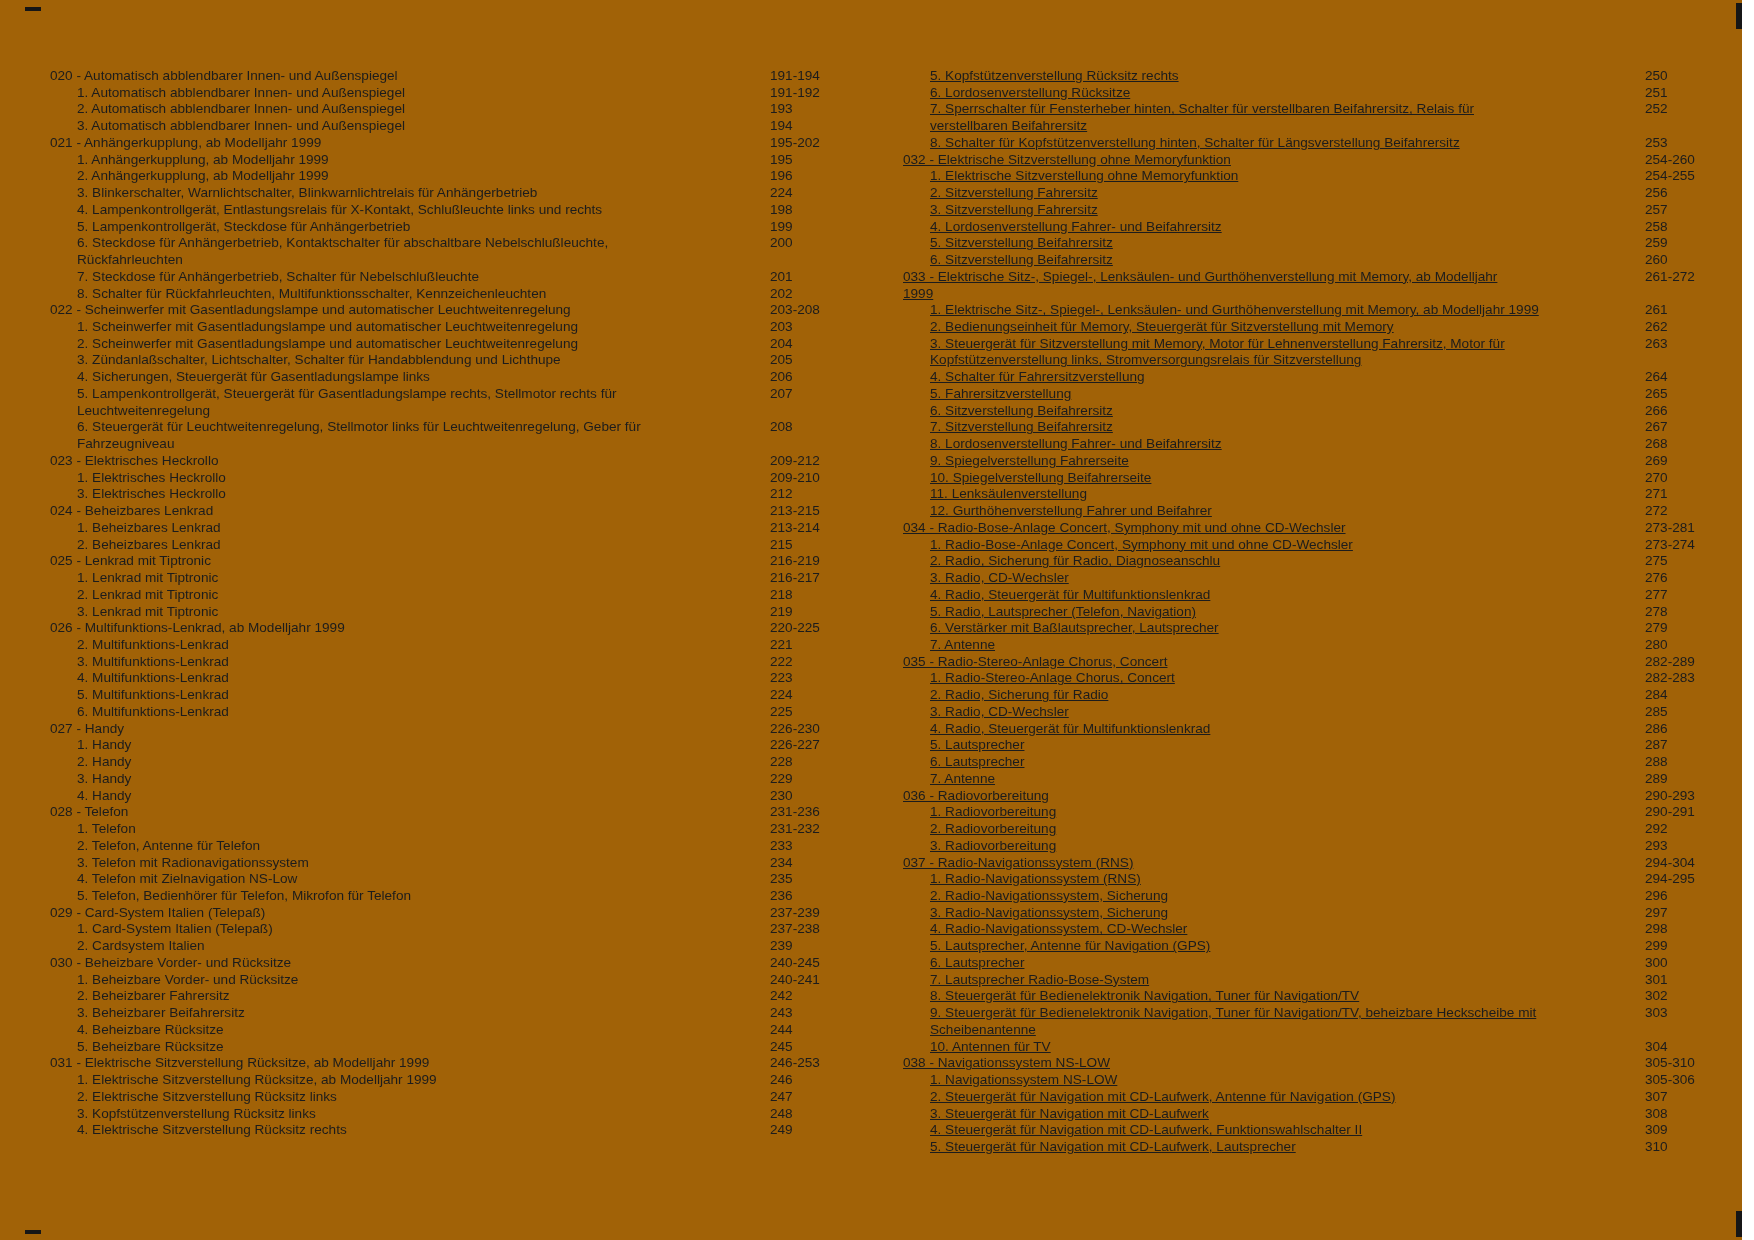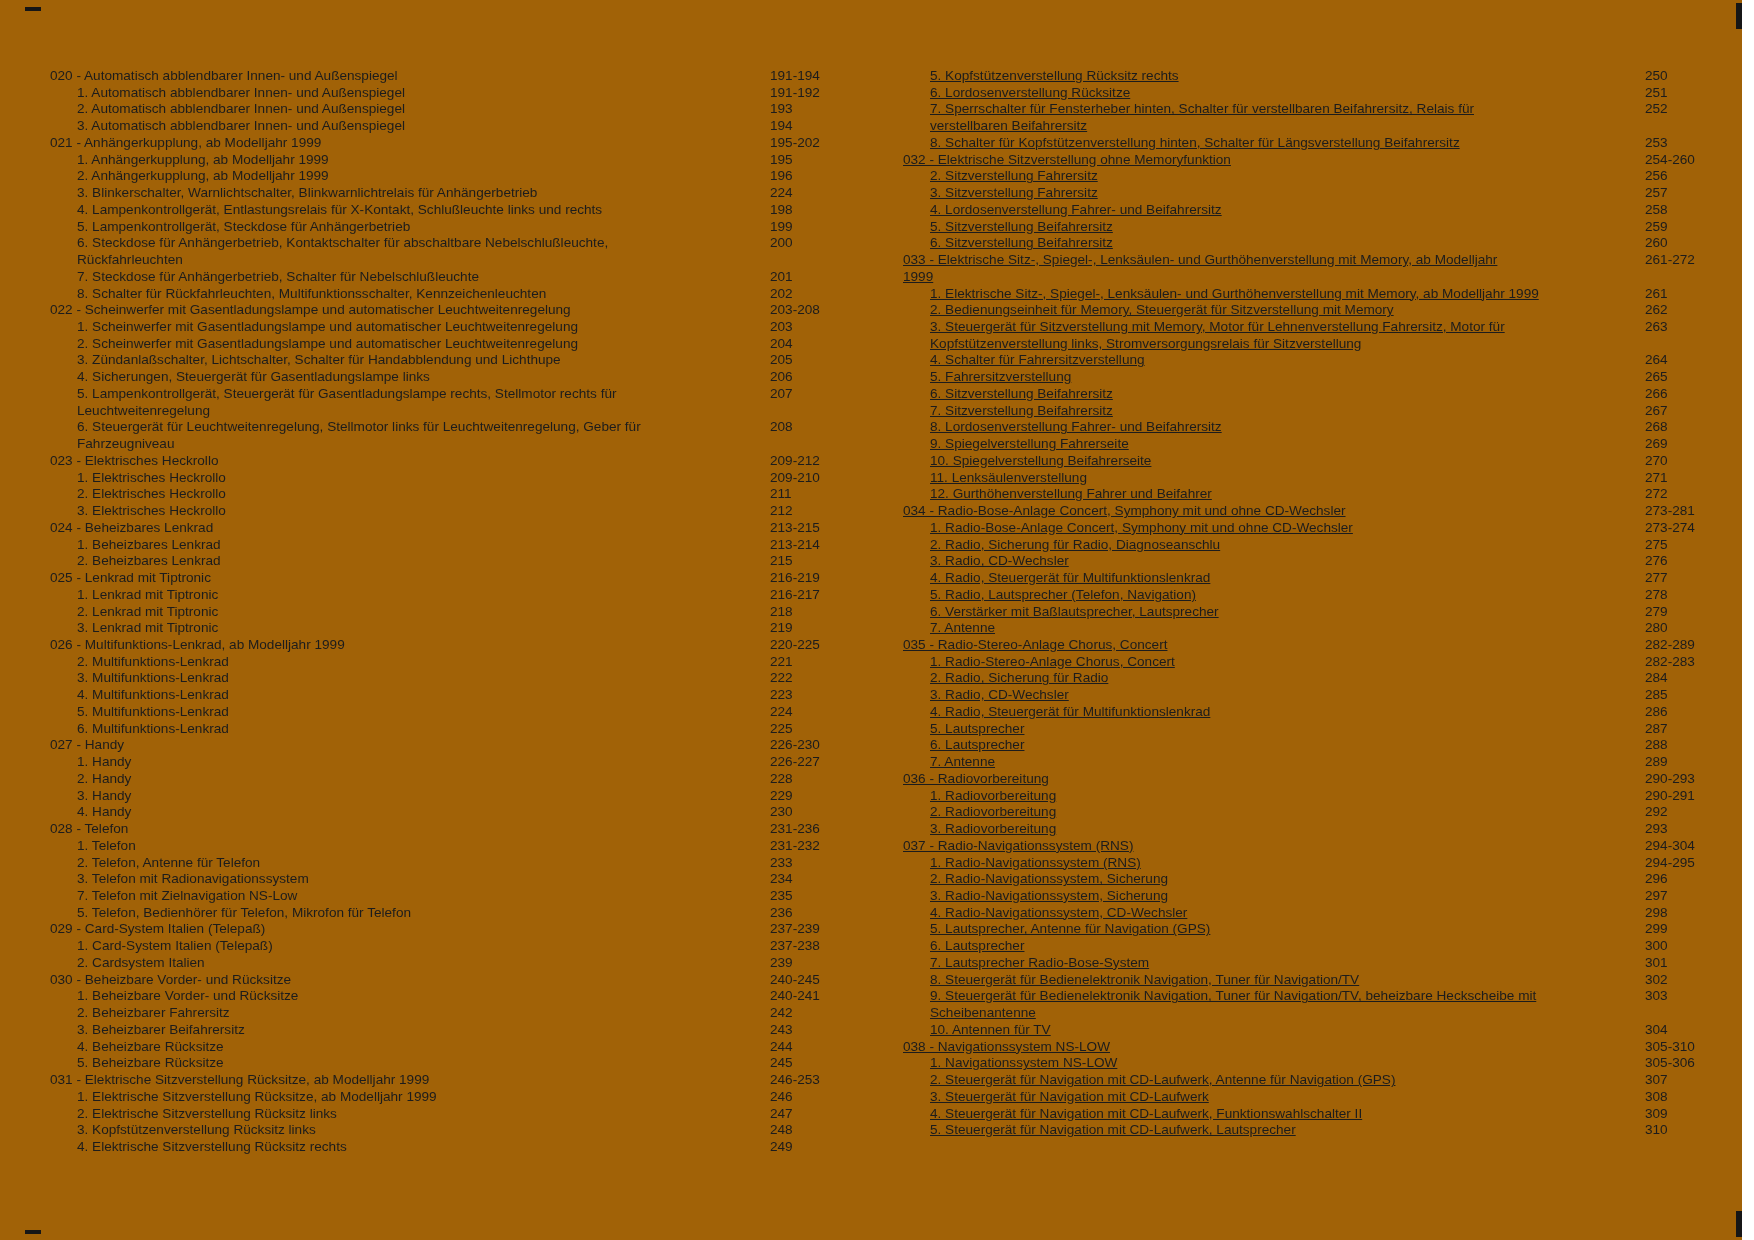--- a/index.html
+++ b/index.html
@@ -168,26 +168,20 @@
         <div class="pg">209-212</div>
       </div>
       <div class="entry item">
         <div class="txt">
           <div class="line">1. Elektrisches Heckrollo</div>
         </div>
         <div class="pg">209-210</div>
       </div>
       <div class="entry item">
         <div class="txt">
-          <div class="line">2. Elektrisches Heckrollo</div>
-        </div>
-        <div class="pg">211</div>
-      </div>
-      <div class="entry item">
-        <div class="txt">
           <div class="line">3. Elektrisches Heckrollo</div>
         </div>
         <div class="pg">212</div>
       </div>
       <div class="entry section">
         <div class="txt">
           <div class="line">024 - Beheizbares Lenkrad</div>
         </div>
         <div class="pg">213-215</div>
       </div>
@@ -312,21 +306,21 @@
         <div class="pg">233</div>
       </div>
       <div class="entry item">
         <div class="txt">
           <div class="line">3. Telefon mit Radionavigationssystem</div>
         </div>
         <div class="pg">234</div>
       </div>
       <div class="entry item">
         <div class="txt">
-          <div class="line">7. Telefon mit Zielnavigation NS-Low</div>
+          <div class="line">4. Telefon mit Zielnavigation NS-Low</div>
         </div>
         <div class="pg">235</div>
       </div>
       <div class="entry item">
         <div class="txt">
           <div class="line">5. Telefon, Bedienhörer für Telefon, Mikrofon für Telefon</div>
         </div>
         <div class="pg">236</div>
       </div>
       <div class="entry section">
@@ -438,20 +432,26 @@
         <div class="txt">
           <div class="line">8. Schalter für Kopfstützenverstellung hinten, Schalter für Längsverstellung Beifahrersitz</div>
         </div>
         <div class="pg">253</div>
       </div>
       <div class="entry section">
         <div class="txt">
           <div class="line">032 - Elektrische Sitzverstellung ohne Memoryfunktion</div>
         </div>
         <div class="pg">254-260</div>
+      </div>
+      <div class="entry item">
+        <div class="txt">
+          <div class="line">1. Elektrische Sitzverstellung ohne Memoryfunktion</div>
+        </div>
+        <div class="pg">254-255</div>
       </div>
       <div class="entry item">
         <div class="txt">
           <div class="line">2. Sitzverstellung Fahrersitz</div>
         </div>
         <div class="pg">256</div>
       </div>
       <div class="entry item">
         <div class="txt">
           <div class="line">3. Sitzverstellung Fahrersitz</div>

